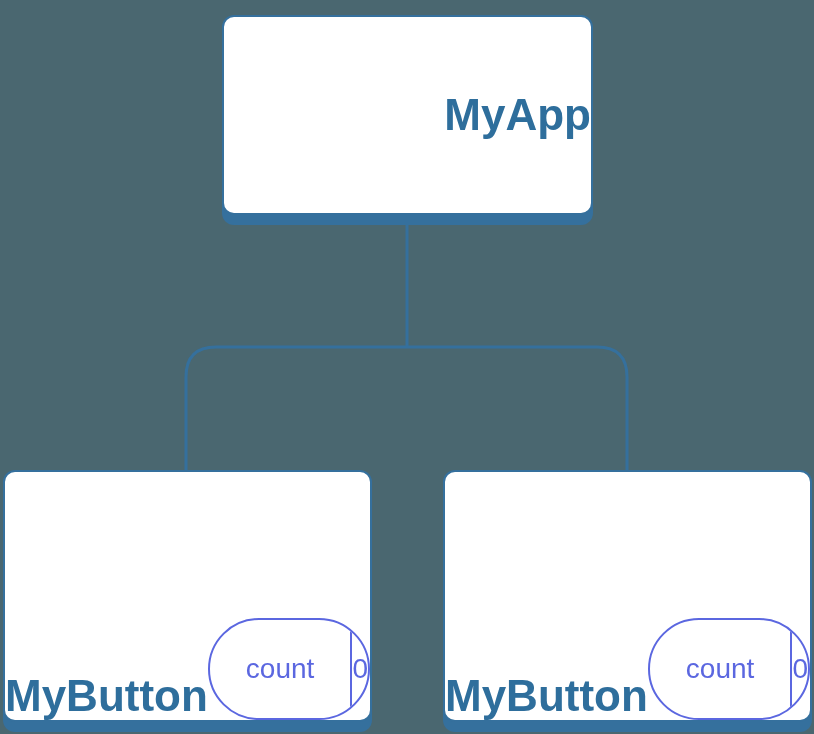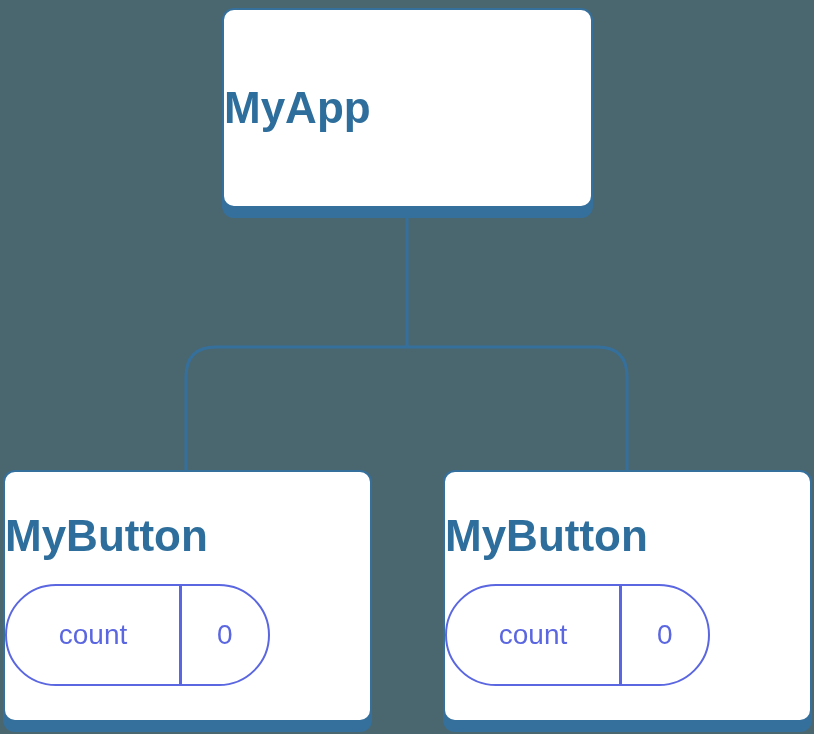--- a/index.html
+++ b/index.html
@@ -27,33 +27,33 @@
   .node {
     position: absolute;
     background: var(--node_bg, #FFFFFF);
     border: 2.5px solid var(--line, #35709D);
     border-radius: 12px;
     box-shadow: 0 10px 0 var(--line, #35709D);
     box-sizing: border-box;
   }
 
   .node-root {
-    left: 222px; top: 8px;
+    left: 222px; top: 15px;
     width: 371px; height: 200px;
     display: flex;
     align-items: center;
-    justify-content: flex-start;
+    justify-content: flex-end;
   }
 
   .node-child {
     top: 470px;
     width: 369px; height: 252px;
     display: flex;
-    flex-direction: column;
-    align-items: flex-start;
+    flex-direction: row;
+    align-items: flex-end;
   }
   .node-child-1 { left: 3px; }
   .node-child-2 { left: 443px; }
 
   .node-title {
     color: var(--heading, #2E6E9C);
     font-size: 44px;
     font-weight: 600;
     line-height: 48px;
     white-space: nowrap;

